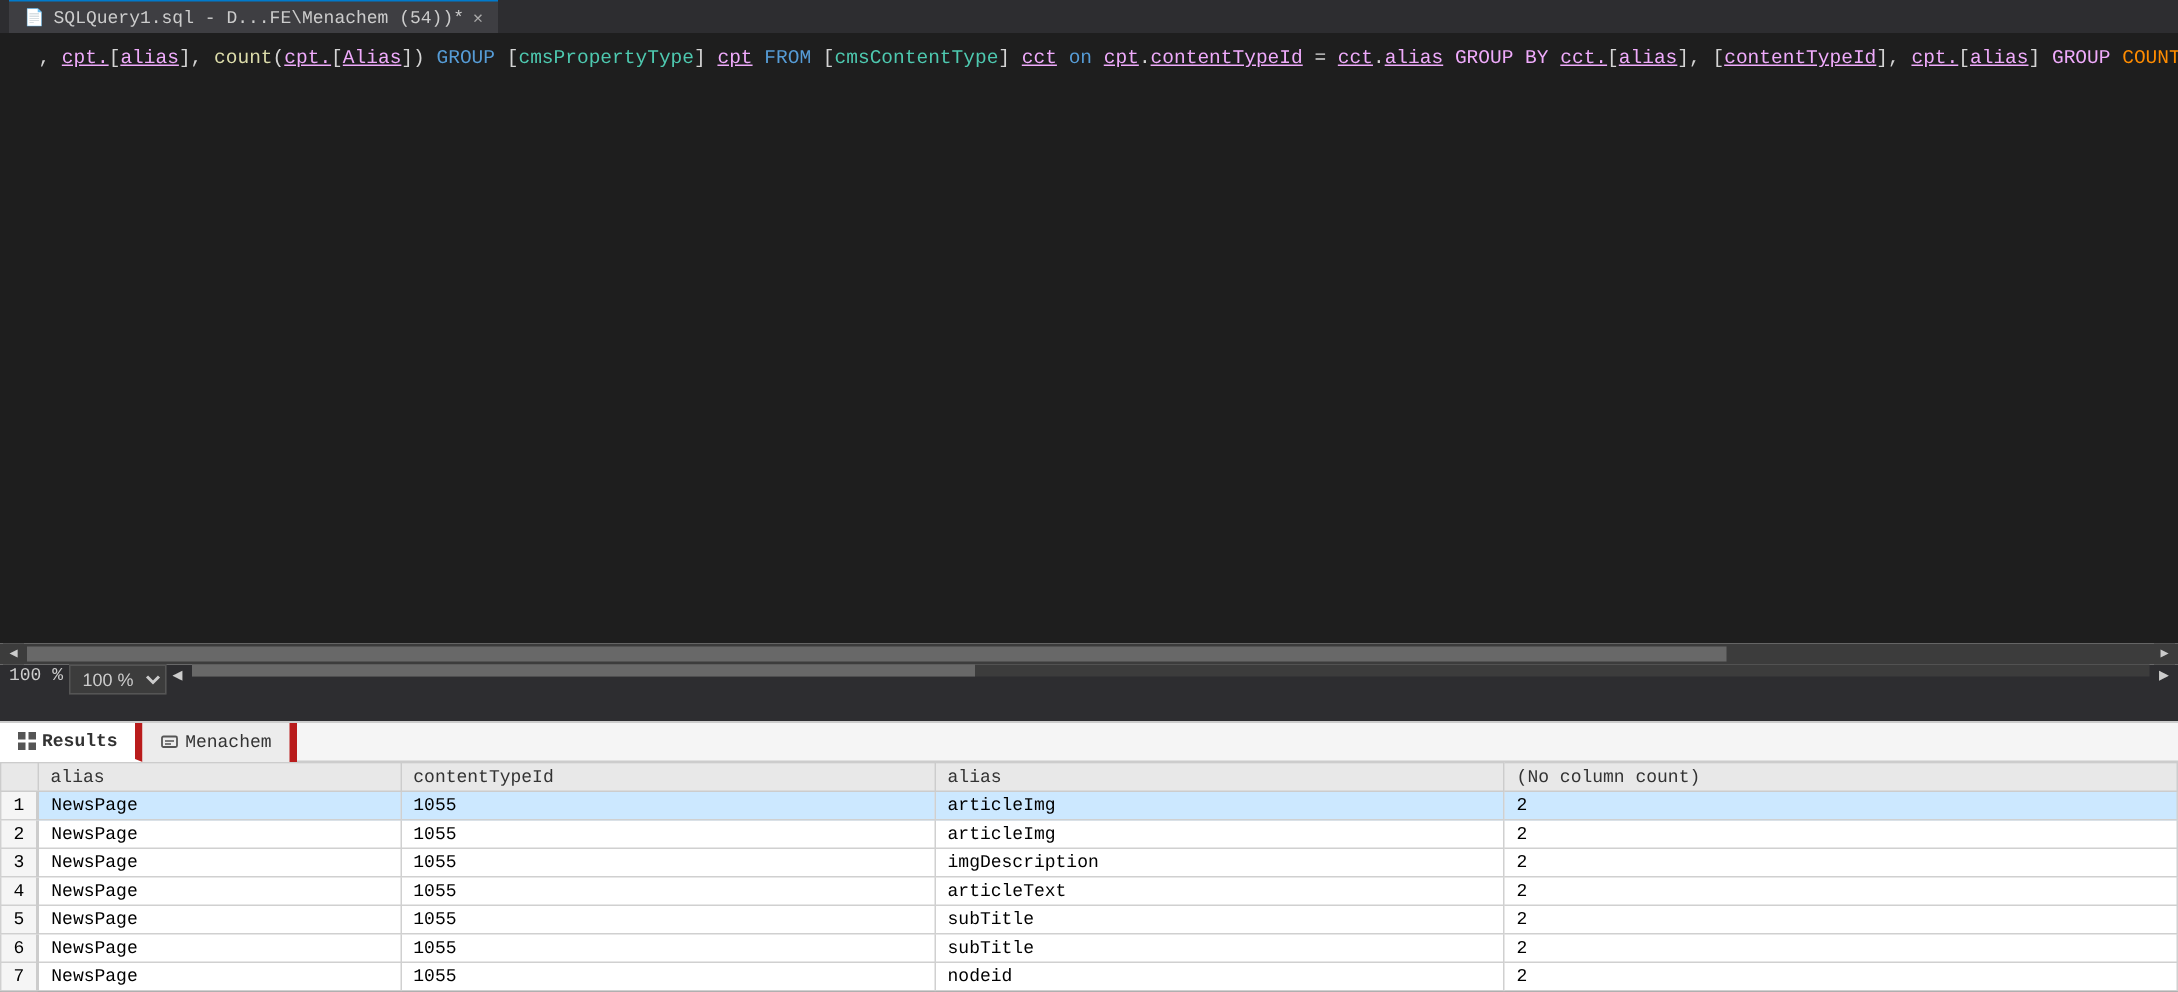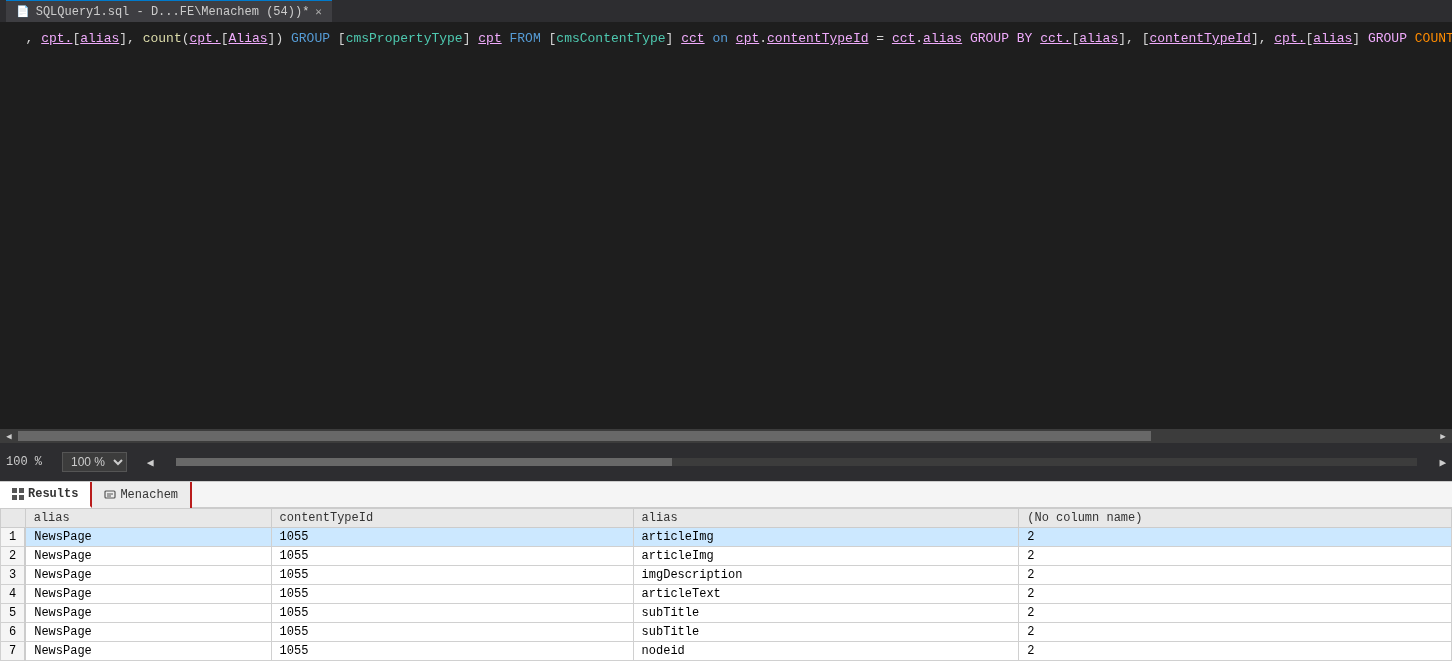--- a/index.html
+++ b/index.html
@@ -119,23 +119,23 @@
       cursor: pointer;
     }
 
     
     .zoom-area {
       height: 38px;
       background: #2d2d30;
       color: #ccc;
       font-size: 12px;
       display: flex;
-      align-items: center;
+      align-items: flex-start;
       padding: 0 6px;
-      gap: 20px;
+      gap: 4px;
       flex-shrink: 0;
     }
     .zoom-select {
       background: #3c3c3c;
       color: #ccc;
       border: 1px solid #555;
       font-size: 12px;
       padding: 1px 4px;
       cursor: pointer;
     }
@@ -162,21 +162,21 @@
       border-bottom: 1px solid #ccc;
       height: 26px;
       flex-shrink: 0;
     }
     .result-tab {
       display: flex;
       align-items: center;
       padding: 4px 12px;
       font-size: 12px;
       cursor: pointer;
-      border-right: 2px solid #b91c1c;
+      border-right: 5px solid #b91c1c;
       gap: 4px;
       height: 26px;
       background: #ececec;
       color: #333;
     }
     .result-tab.active {
       background: #fff;
       border-bottom: 2px solid #fff;
       font-weight: 600;
     }
@@ -353,21 +353,21 @@
   </div>
 
   <div class="results-table-container">
     <table class="results-table">
       <thead>
         <tr>
           <th style="background:#e8e8e8; width:24px;"></th>
           <th>alias</th>
           <th>contentTypeId</th>
           <th>alias</th>
-          <th>(No column name)</th>
+          <th>(No column count)</th>
         </tr>
       </thead>
       <tbody id="results-tbody">
       <tr class="selected">
             <td class="row-num">1</td>
             <td>NewsPage</td>
             <td>1055</td>
             <td>articleImg</td>
             <td>2</td>
           </tr>

